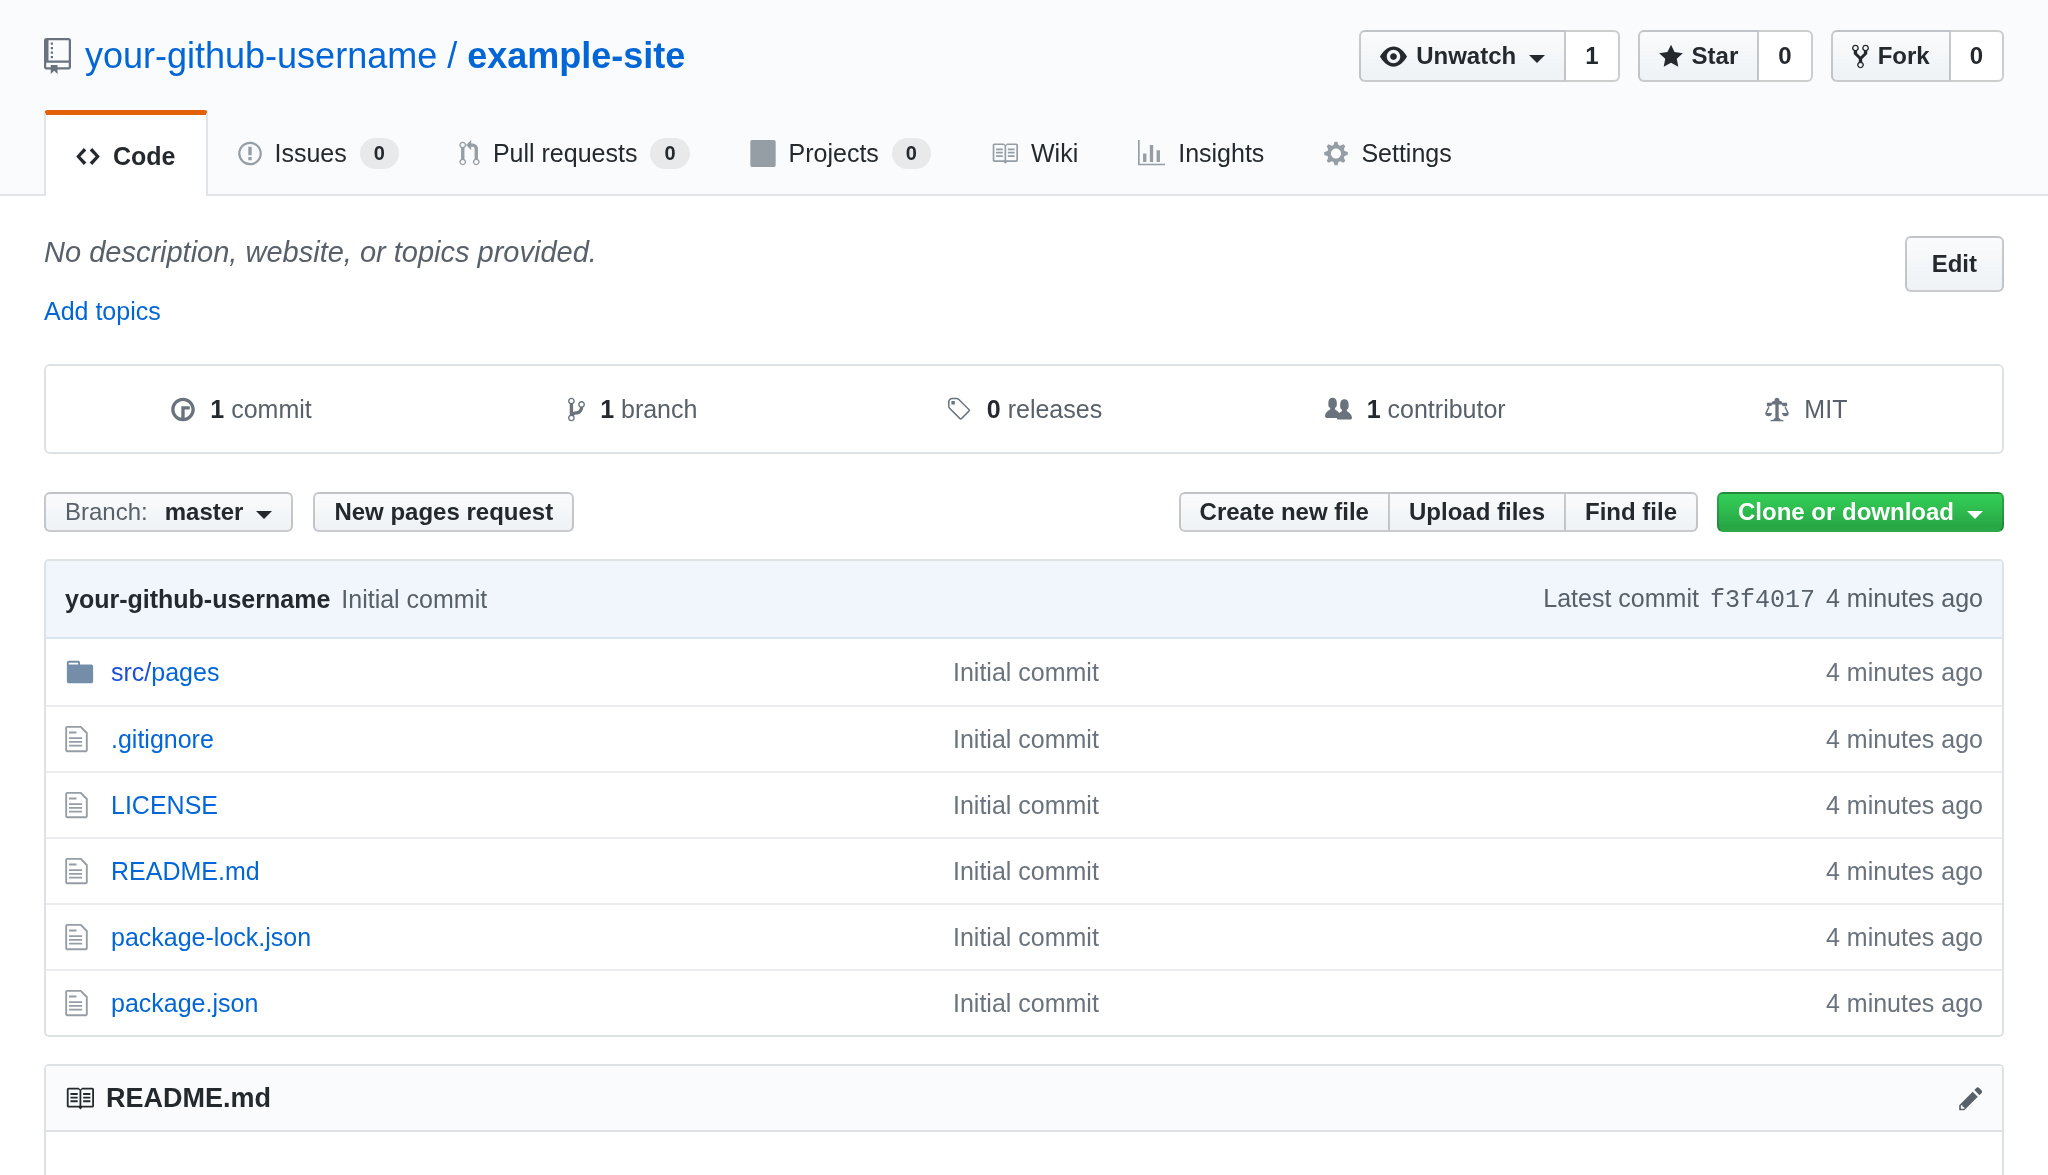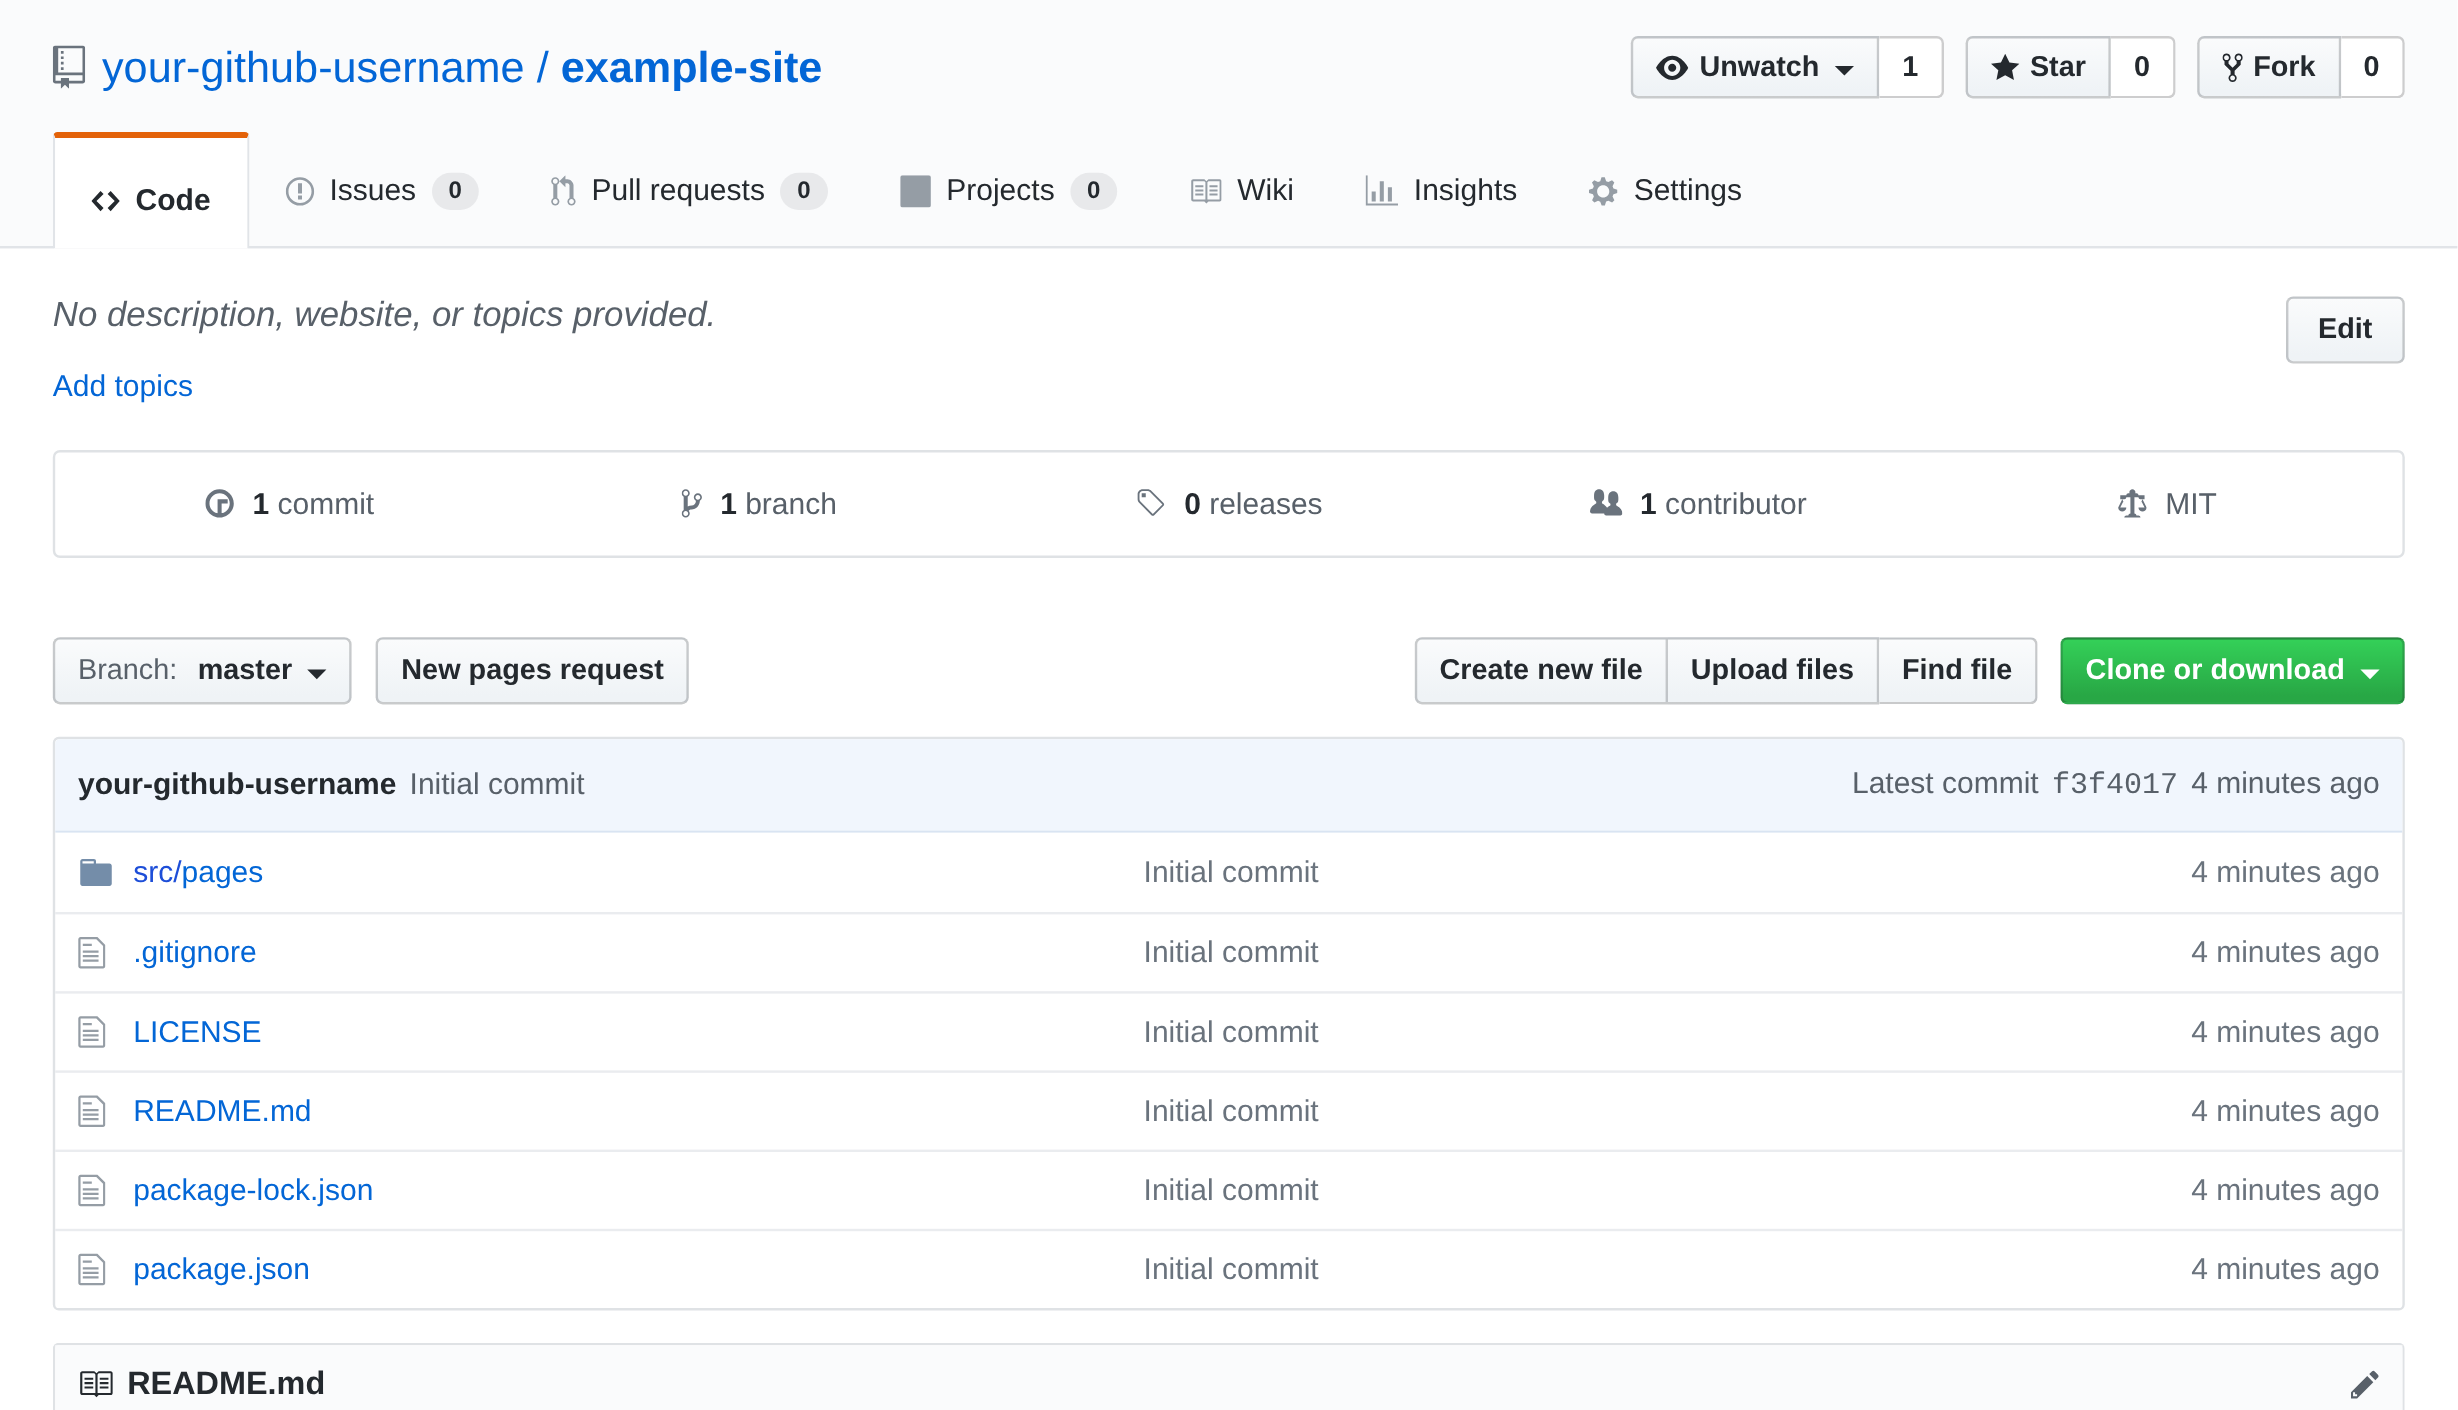--- a/index.html
+++ b/index.html
@@ -51,21 +51,21 @@
   .tab {
     display:flex; align-items:center; gap:13px;
     padding:23px 30px 25px; font-size:25px; color:#24292e;
     border-top:5px solid transparent;
   }
   .tab svg { fill:#959da5; }
   .tab.active {
     background:#fff; font-weight:700;
     border:2px solid #e1e4e8; border-bottom:0;
     border-top:5px solid #e36209; border-radius:4px 4px 0 0;
-    margin-bottom:-2px; padding-top:38px;
+    margin-bottom:-2px; padding-top:27px;
   }
   .tab.active svg { fill:#24292e; }
   .counter {
     display:inline-block; padding:4px 14px; font-size:20px; font-weight:700;
     color:#24292e; background:rgba(27,31,35,.08); border-radius:20px;
   }
 
   
   .desc-row { display:flex; align-items:flex-start; margin-top:40px; }
   .desc { font-size:29px; font-style:italic; color:#586069; margin:0; }
@@ -79,21 +79,21 @@
     border:2px solid #dfe2e5; border-radius:6px;
   }
   .stat { flex:1; text-align:center; color:#586069; font-size:25px; }
   .stat svg { fill:#6a737d; vertical-align:-5px; margin-right:8px; }
   .stat b { color:#24292e; font-weight:700; }
 
   
   .toolbar { display:flex; margin-top:38px; }
   .toolbar-left { display:flex; gap:20px; }
   .toolbar-right { margin-left:auto; display:flex; }
-  .btn { height:56px; font-size:24px;margin-top:28px; }
+  .btn { height:40px; font-size:24px; }
   .branch-btn .muted { color:#586069; font-weight:400; margin-right:8px; }
   .btn-group { display:flex; }
   .btn-group .btnish { border-radius:0; border-left-width:0; }
   .btn-group .btnish:first-child { border-radius:6px 0 0 6px; border-left-width:2px; }
   .btn-group .btnish:last-child { border-radius:0 6px 6px 0; }
   .btn-primary {
     margin-left:19px; color:#fff;
     background:linear-gradient(-180deg,#34d058,#28a745 90%);
     border-color:rgba(27,31,35,.22);
   }

